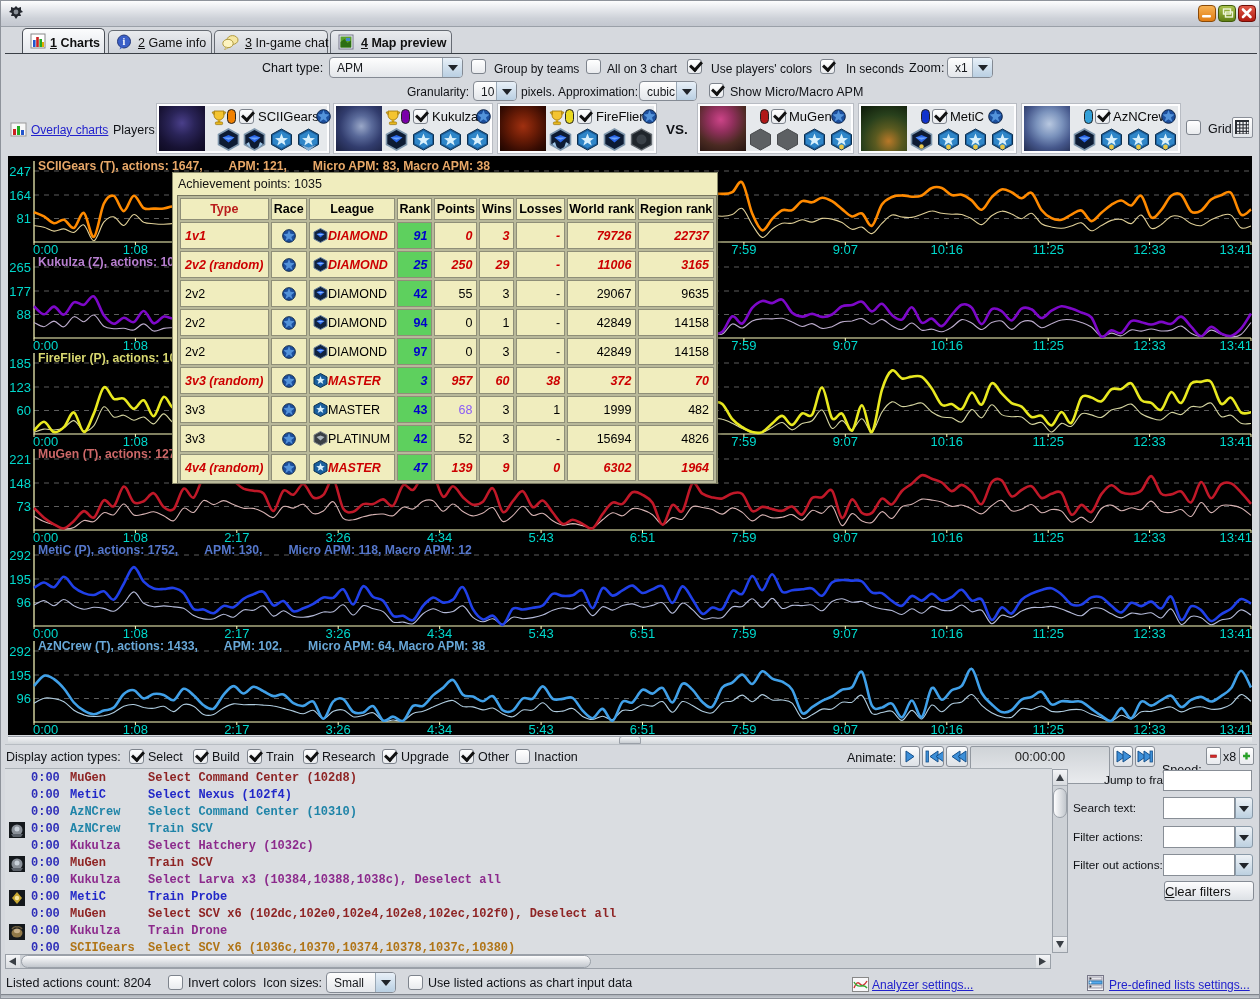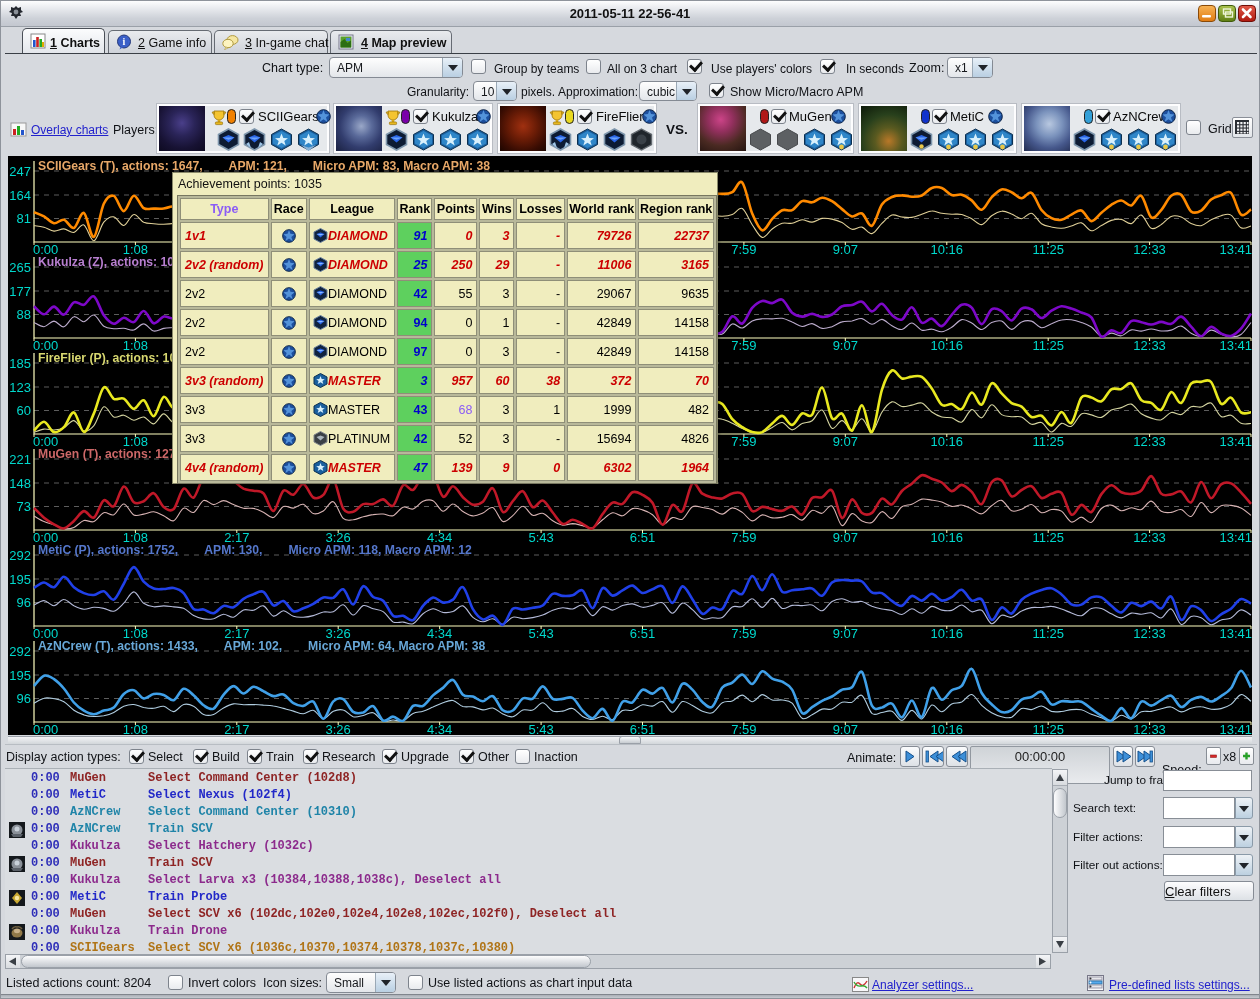--- a/index.html
+++ b/index.html
@@ -37,21 +37,20 @@
 .lab{position:absolute;white-space:nowrap;color:#101216;font-size:12.5px;}
 .link{color:#2222cc;text-decoration:underline;}
 </style></head><body>
 <div class="win">
 
 <div class="titlebar">
  <svg width="16" height="16" style="position:absolute;left:7px;top:4px" viewBox="0 0 16 16">
   <path d="M8 1 L10 3 L13 2 L13 5 L15 7 L12 8 L13 11 L10 11 L8 14 L6 11 L3 11 L4 8 L1 7 L3 5 L3 2 L6 3 Z" fill="#23272e"></path>
         <circle cx="8" cy="7" r="2.4" fill="#8a9098"></circle>
  </svg>
- <div class="title">2011-05-11 22-56-41</div>
  <div class="tbtn" style="left:1197px;background:linear-gradient(#f7b254,#e07c14);border:1px solid #8a4a08;">
   <svg width="16" height="15">
           <rect x="3" y="9" width="9" height="2.6" rx="1" fill="#fff"></rect>
         </svg>
       </div>
  <div class="tbtn" style="left:1217px;background:linear-gradient(#a9c24e,#5f7f14);border:1px solid #3f5a0a;">
   <svg width="16" height="15">
           <rect x="4.5" y="3" width="7" height="5" fill="none" stroke="#eef5d8" stroke-width="1.4"></rect>
           <rect x="6.5" y="6" width="7" height="5" fill="none" stroke="#eef5d8" stroke-width="1.4"></rect>
         </svg>
@@ -598,21 +597,21 @@
 <text x="37" y="494" fill="#68a8d8" font-size="12.2" font-weight="bold">AzNCrew (T), actions: 1433,<tspan dx="26">APM: 102,</tspan><tspan dx="26">Micro APM: 64, Macro APM: 38</tspan></text>
 <path d="M33.0,547.2C34.7,546.4 39.7,542.9 43.0,542.2C46.3,541.4 49.6,542.1 53.0,542.7C56.3,543.3 59.6,543.8 62.9,545.7C66.3,547.7 69.6,552.0 72.9,554.2C76.2,556.4 79.6,557.9 82.9,558.9C86.2,560.0 89.5,560.4 92.9,560.5C96.2,560.6 99.5,560.3 102.8,559.7C106.2,559.0 109.5,558.0 112.8,556.4C116.1,554.8 119.5,551.5 122.8,550.2C126.1,548.9 129.4,548.3 132.8,548.5C136.1,548.8 139.4,550.8 142.7,551.5C146.1,552.1 149.4,552.5 152.7,552.3C156.0,552.1 159.4,549.8 162.7,550.3C166.0,550.8 169.3,555.9 172.7,555.6C176.0,555.3 179.3,549.4 182.6,548.5C186.0,547.6 189.3,548.5 192.6,550.2C195.9,551.8 199.3,557.1 202.6,558.5C205.9,559.9 209.2,559.6 212.6,558.5C215.9,557.4 219.2,553.6 222.5,551.9C225.9,550.1 229.2,548.4 232.5,547.9C235.8,547.4 239.2,548.7 242.5,548.8C245.8,548.9 249.1,548.5 252.5,548.5C255.8,548.6 259.1,548.8 262.4,549.1C265.8,549.3 269.1,549.4 272.4,550.0C275.7,550.5 279.1,551.6 282.4,552.4C285.7,553.3 289.0,554.3 292.4,555.1C295.7,556.0 299.0,557.8 302.3,557.7C305.7,557.5 309.0,553.4 312.3,554.3C315.6,555.1 319.0,562.6 322.3,562.8C325.6,563.0 328.9,556.8 332.3,555.3C335.6,553.8 338.9,553.1 342.2,554.0C345.6,554.8 348.9,559.7 352.2,560.7C355.5,561.6 358.9,560.2 362.2,559.5C365.5,558.9 368.8,555.8 372.2,556.8C375.5,557.7 378.8,563.8 382.1,565.0C385.5,566.2 388.8,564.0 392.1,564.0C395.4,564.0 398.8,566.1 402.1,565.0C405.4,563.9 408.7,559.0 412.1,557.4C415.4,555.8 418.7,556.3 422.0,555.3C425.4,554.2 428.7,552.5 432.0,551.1C435.3,549.6 438.7,547.8 442.0,546.7C445.3,545.6 448.6,543.9 452.0,544.5C455.3,545.2 458.6,549.4 461.9,550.5C465.3,551.5 468.6,550.3 471.9,550.9C475.2,551.5 478.6,553.7 481.9,553.9C485.2,554.1 488.5,551.4 491.9,552.0C495.2,552.7 498.5,556.5 501.8,557.9C505.2,559.4 508.5,561.5 511.8,560.8C515.1,560.2 518.5,555.1 521.8,554.0C525.1,552.9 528.4,555.3 531.8,554.1C535.1,552.9 538.4,546.7 541.7,546.8C545.1,547.0 548.4,553.6 551.7,555.0C555.0,556.3 558.4,555.5 561.7,555.1C565.0,554.7 568.3,551.6 571.7,552.5C575.0,553.4 578.3,558.6 581.6,560.4C585.0,562.2 588.3,563.5 591.6,563.4C594.9,563.4 598.3,560.2 601.6,560.2C604.9,560.2 608.2,564.4 611.6,563.5C614.9,562.5 618.2,556.0 621.5,554.5C624.9,552.9 628.2,555.2 631.5,554.2C634.8,553.3 638.2,549.5 641.5,548.8C644.8,548.1 648.2,550.6 651.5,550.1C654.8,549.5 658.1,544.6 661.5,545.6C664.8,546.7 668.1,556.3 671.4,556.3C674.8,556.3 678.1,546.7 681.4,545.6C684.7,544.5 688.1,548.0 691.4,549.6C694.7,551.2 698.0,554.0 701.4,555.2C704.7,556.4 708.0,558.2 711.3,556.8C714.7,555.4 718.0,548.7 721.3,546.8C724.6,544.8 728.0,546.2 731.3,544.9C734.6,543.6 737.9,539.0 741.3,539.1C744.6,539.3 747.9,545.7 751.2,545.7C754.6,545.6 757.9,538.9 761.2,538.6C764.5,538.3 767.9,543.1 771.2,544.0C774.5,544.9 777.8,543.5 781.2,544.0C784.5,544.5 787.8,544.1 791.1,547.2C794.5,550.3 797.8,560.4 801.1,562.3C804.4,564.3 807.8,560.4 811.1,558.8C814.4,557.3 817.7,554.1 821.1,553.1C824.4,552.1 827.7,554.2 831.0,553.1C834.4,551.9 837.7,547.4 841.0,546.3C844.3,545.1 847.7,547.3 851.0,546.2C854.3,545.0 857.6,537.5 861.0,539.4C864.3,541.3 867.6,554.5 870.9,557.4C874.3,560.2 877.6,556.9 880.9,556.5C884.2,556.1 887.6,553.9 890.9,555.2C894.2,556.5 897.5,564.6 900.9,564.4C904.2,564.3 907.5,554.6 910.8,554.4C914.2,554.1 917.5,563.9 920.8,563.0C924.1,562.1 927.5,550.3 930.8,549.1C934.1,547.9 937.4,555.9 940.8,555.7C944.1,555.6 947.4,549.6 950.7,548.0C954.1,546.4 957.4,547.6 960.7,546.1C964.0,544.5 967.4,538.0 970.7,538.5C974.0,539.1 977.3,546.2 980.7,549.3C984.0,552.3 987.3,554.9 990.6,556.8C994.0,558.7 997.3,560.0 1000.6,560.7C1003.9,561.5 1007.3,562.6 1010.6,561.3C1013.9,559.9 1017.2,553.8 1020.6,552.5C1023.9,551.2 1027.2,554.0 1030.5,553.6C1033.9,553.2 1037.2,549.7 1040.5,550.0C1043.8,550.3 1047.2,554.4 1050.5,555.4C1053.8,556.3 1057.1,555.8 1060.5,555.5C1063.8,555.3 1067.1,553.9 1070.4,553.6C1073.8,553.3 1077.1,553.0 1080.4,553.8C1083.7,554.6 1087.1,557.0 1090.4,558.3C1093.7,559.6 1097.0,560.7 1100.4,561.8C1103.7,562.9 1107.0,565.4 1110.3,565.0C1113.7,564.6 1117.0,559.6 1120.3,559.3C1123.6,558.9 1127.0,563.4 1130.3,562.9C1133.6,562.3 1136.9,557.0 1140.3,555.8C1143.6,554.5 1146.9,555.9 1150.2,555.4C1153.6,554.9 1156.9,553.5 1160.2,552.7C1163.5,552.0 1166.9,550.4 1170.2,551.0C1173.5,551.5 1176.8,555.7 1180.2,555.9C1183.5,556.1 1186.8,553.0 1190.1,552.2C1193.5,551.3 1196.8,550.6 1200.1,550.8C1203.4,550.9 1206.8,552.9 1210.1,553.2C1213.4,553.5 1216.7,553.4 1220.1,552.6C1223.4,551.8 1226.7,550.7 1230.0,548.4C1233.4,546.0 1236.7,539.1 1240.0,538.6C1243.3,538.0 1248.3,544.2 1250.0,545.3" fill="none" stroke="#b0cde0" stroke-width="1.1"></path>
 <path d="M33.0,530.0C34.7,528.3 39.7,520.9 43.0,519.7C46.3,518.6 49.6,521.0 53.0,523.1C56.3,525.3 59.6,528.6 62.9,532.5C66.3,536.4 69.6,542.7 72.9,546.5C76.2,550.2 79.6,552.8 82.9,554.7C86.2,556.7 89.5,558.3 92.9,558.2C96.2,558.2 99.5,555.7 102.8,554.6C106.2,553.5 109.5,554.4 112.8,551.6C116.1,548.8 119.5,540.9 122.8,538.0C126.1,535.1 129.4,533.5 132.8,534.2C136.1,535.0 139.4,541.8 142.7,542.4C146.1,543.1 149.4,538.6 152.7,538.0C156.0,537.4 159.4,537.9 162.7,538.9C166.0,539.9 169.3,545.2 172.7,544.2C176.0,543.1 179.3,533.6 182.6,532.8C186.0,532.0 189.3,536.5 192.6,539.2C195.9,542.0 199.3,547.0 202.6,549.3C205.9,551.5 209.2,554.3 212.6,552.6C215.9,550.8 219.2,542.5 222.5,538.8C225.9,535.0 229.2,530.3 232.5,530.1C235.8,529.8 239.2,537.4 242.5,537.5C245.8,537.6 249.1,531.1 252.5,530.7C255.8,530.3 259.1,533.6 262.4,535.2C265.8,536.7 269.1,539.5 272.4,540.1C275.7,540.6 279.1,537.3 282.4,538.5C285.7,539.7 289.0,545.3 292.4,547.2C295.7,549.1 299.0,550.2 302.3,549.9C305.7,549.6 309.0,543.5 312.3,545.6C315.6,547.8 319.0,562.9 322.3,562.8C325.6,562.8 328.9,548.6 332.3,545.4C335.6,542.1 338.9,541.4 342.2,543.2C345.6,544.9 348.9,553.7 352.2,555.9C355.5,558.2 358.9,557.4 362.2,556.5C365.5,555.5 368.8,548.9 372.2,550.2C375.5,551.5 378.8,562.7 382.1,564.5C385.5,566.2 388.8,560.5 392.1,560.6C395.4,560.6 398.8,566.6 402.1,564.8C405.4,563.0 408.7,552.4 412.1,549.9C415.4,547.4 418.7,551.6 422.0,549.8C425.4,548.0 428.7,542.4 432.0,539.4C435.3,536.4 438.7,534.4 442.0,531.9C445.3,529.3 448.6,522.9 452.0,524.0C455.3,525.1 458.6,535.9 461.9,538.7C465.3,541.5 468.6,539.5 471.9,540.6C475.2,541.7 478.6,545.3 481.9,545.2C485.2,545.2 488.5,538.7 491.9,540.2C495.2,541.7 498.5,552.0 501.8,554.3C505.2,556.7 508.5,556.5 511.8,554.5C515.1,552.5 518.5,544.5 521.8,542.5C525.1,540.5 528.4,544.6 531.8,542.6C535.1,540.6 538.4,530.4 541.7,530.4C545.1,530.4 548.4,540.7 551.7,542.8C555.0,544.9 558.4,543.1 561.7,542.9C565.0,542.8 568.3,540.0 571.7,542.0C575.0,543.9 578.3,551.3 581.6,554.6C585.0,558.0 588.3,562.4 591.6,562.2C594.9,561.9 598.3,552.5 601.6,552.9C604.9,553.4 608.2,566.0 611.6,564.8C614.9,563.6 618.2,549.0 621.5,545.9C624.9,542.8 628.2,548.3 631.5,546.3C634.8,544.2 638.2,535.2 641.5,533.8C644.8,532.3 648.2,538.0 651.5,537.6C654.8,537.3 658.1,530.4 661.5,531.9C664.8,533.4 668.1,547.1 671.4,546.5C674.8,545.8 678.1,530.0 681.4,527.9C684.7,525.7 688.1,530.6 691.4,533.6C694.7,536.7 698.0,543.1 701.4,545.9C704.7,548.8 708.0,553.1 711.3,550.7C714.7,548.3 718.0,535.5 721.3,531.5C724.6,527.5 728.0,528.8 731.3,526.6C734.6,524.4 737.9,518.4 741.3,518.6C744.6,518.8 747.9,528.5 751.2,528.0C754.6,527.4 757.9,516.2 761.2,515.3C764.5,514.5 767.9,521.0 771.2,522.7C774.5,524.5 777.8,523.9 781.2,525.7C784.5,527.5 787.8,528.4 791.1,533.6C794.5,538.8 797.8,554.0 801.1,556.9C804.4,559.9 807.8,553.2 811.1,551.2C814.4,549.2 817.7,546.5 821.1,544.8C824.4,543.0 827.7,542.4 831.0,540.5C834.4,538.7 837.7,535.2 841.0,533.7C844.3,532.1 847.7,534.1 851.0,531.2C854.3,528.3 857.6,513.0 861.0,516.0C864.3,519.1 867.6,543.8 870.9,549.7C874.3,555.6 877.6,551.8 880.9,551.5C884.2,551.1 887.6,545.9 890.9,547.6C894.2,549.2 897.5,562.0 900.9,561.4C904.2,560.9 907.5,544.5 910.8,544.5C914.2,544.4 917.5,563.1 920.8,561.1C924.1,559.0 927.5,535.0 930.8,532.1C934.1,529.2 937.4,543.5 940.8,543.8C944.1,544.2 947.4,536.5 950.7,534.2C954.1,531.9 957.4,533.5 960.7,529.9C964.0,526.4 967.4,511.6 970.7,512.8C974.0,513.9 977.3,531.1 980.7,537.0C984.0,542.9 987.3,545.1 990.6,548.2C994.0,551.4 997.3,555.1 1000.6,556.0C1003.9,557.0 1007.3,556.2 1010.6,554.1C1013.9,552.0 1017.2,545.8 1020.6,543.6C1023.9,541.4 1027.2,542.3 1030.5,541.0C1033.9,539.7 1037.2,534.5 1040.5,535.8C1043.8,537.0 1047.2,546.8 1050.5,548.4C1053.8,550.0 1057.1,545.7 1060.5,545.2C1063.8,544.8 1067.1,545.7 1070.4,545.7C1073.8,545.8 1077.1,544.6 1080.4,545.7C1083.7,546.9 1087.1,550.5 1090.4,552.9C1093.7,555.2 1097.0,557.7 1100.4,559.7C1103.7,561.7 1107.0,566.0 1110.3,564.8C1113.7,563.5 1117.0,552.5 1120.3,552.1C1123.6,551.7 1127.0,563.4 1130.3,562.3C1133.6,561.2 1136.9,547.8 1140.3,545.7C1143.6,543.5 1146.9,549.8 1150.2,549.6C1153.6,549.3 1156.9,545.7 1160.2,544.1C1163.5,542.5 1166.9,538.7 1170.2,539.8C1173.5,541.0 1176.8,550.3 1180.2,551.0C1183.5,551.7 1186.8,545.6 1190.1,543.9C1193.5,542.3 1196.8,540.7 1200.1,540.9C1203.4,541.2 1206.8,545.7 1210.1,545.5C1213.4,545.4 1216.7,542.3 1220.1,540.1C1223.4,537.9 1226.7,536.6 1230.0,532.3C1233.4,528.1 1236.7,514.8 1240.0,514.7C1243.3,514.6 1248.3,528.7 1250.0,531.5" fill="none" stroke="#40a0e8" stroke-width="2.6"></path>
 </svg>
 
 <div style="position:absolute;left:171px;top:171px;width:546px;height:312px;background:#f0edbe;border:1px solid #8a8a6a;box-shadow:1px 1px 3px rgba(0,0,0,0.4);font-family:'Liberation Sans',sans-serif;">
 <div style="position:absolute;left:5px;top:4px;font-size:12.5px;color:#111;">Achievement points: 1035</div>
 <table style="position:absolute;left:4px;top:22px;border-collapse:separate;border-spacing:2px;background:#b8b89a;border:1px solid #777760;">
 <tbody>
           <tr>
-            <th style="width:86px;height:14px;background:#f0edbe;border:1px solid #8f8f78;font-size:12.5px;font-weight:bold;color:#8b5cf6;white-space:nowrap;">Type</th>
+            <th style="width:86px;height:14px;background:#f0edbe;border:1px solid #8f8f78;font-size:12.5px;font-weight:bold;color:#b91c1c;white-space:nowrap;">Type</th>
             <th style="width:38px;height:22px;background:#f0edbe;border:1px solid #8f8f78;font-size:12.5px;font-weight:bold;color:#000;white-space:nowrap;">Race</th>
             <th style="width:84px;height:22px;background:#f0edbe;border:1px solid #8f8f78;font-size:12.5px;font-weight:bold;color:#000;white-space:nowrap;">League</th>
             <th style="width:36px;height:22px;background:#f0edbe;border:1px solid #8f8f78;font-size:12.5px;font-weight:bold;color:#000;white-space:nowrap;">Rank</th>
             <th style="width:44px;height:22px;background:#f0edbe;border:1px solid #8f8f78;font-size:12.5px;font-weight:bold;color:#000;white-space:nowrap;">Points</th>
             <th style="width:36px;height:22px;background:#f0edbe;border:1px solid #8f8f78;font-size:12.5px;font-weight:bold;color:#000;white-space:nowrap;">Wins</th>
             <th style="width:50px;height:22px;background:#f0edbe;border:1px solid #8f8f78;font-size:12.5px;font-weight:bold;color:#000;white-space:nowrap;">Losses</th>
             <th style="width:70px;height:22px;background:#f0edbe;border:1px solid #8f8f78;font-size:12.5px;font-weight:bold;color:#000;white-space:nowrap;">World rank</th>
             <th style="width:76px;height:22px;background:#f0edbe;border:1px solid #8f8f78;font-size:12.5px;font-weight:bold;color:#000;white-space:nowrap;">Region rank</th>
           </tr>
 <tr>

